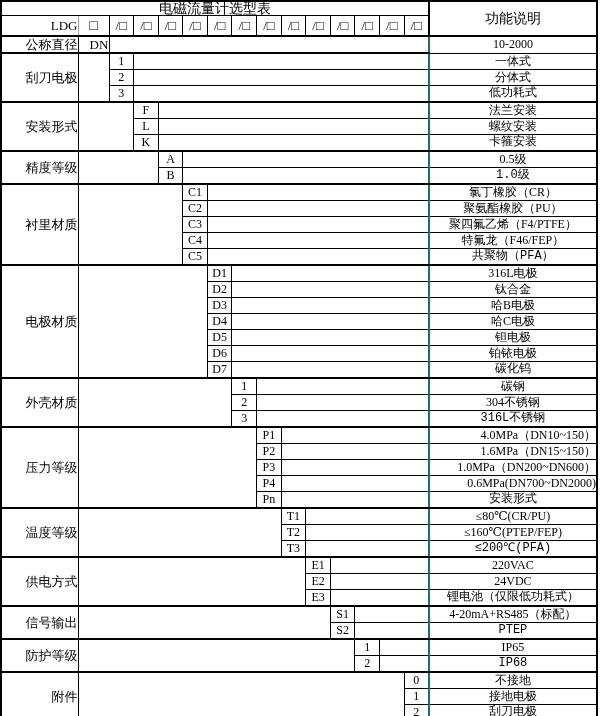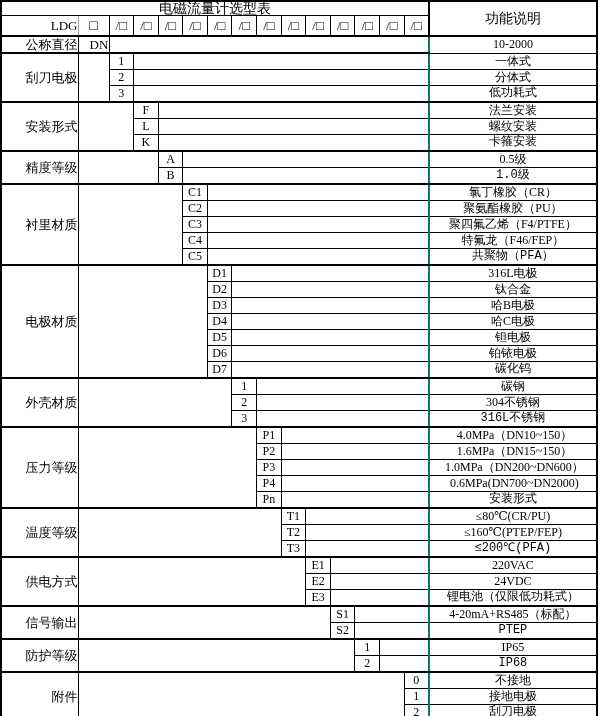--- a/index.html
+++ b/index.html
@@ -16,21 +16,21 @@
   .slot{border:1px solid #000;border-bottom:2px solid #000;font-size:13px;}
   .slot.first{font-size:14px;}
   
   .dn{text-align:left;padding-left:11px;border-right:1px solid #000;border-bottom:2px solid #000;font-size:13px;}
   
   .cat{border-right:1px solid #000;border-bottom:2px solid #000;font-size:13px;text-align:right;}
   .lead{border-bottom:2px solid #000;}
   .code{border:1px solid #000;font-size:12px;}
   .fill{border-bottom:1px solid #000;}
   .desc{border-left:2px solid #0f766e;border-bottom:1px solid #000;font-size:12px;}
-  .desc.left{text-align:center;padding-left:3px;}
+  .desc.left{text-align:right;padding-left:3px;}
   tr.last .code{border-bottom:2px solid #000;}
   tr.last .fill{border-bottom:2px solid #000;}
   tr.last .desc{border-bottom:2px solid #000;font-family:Liberation Mono, monospace;}
 </style>
 </head>
 <body>
 
 <table>
   <colgroup>
     <col style="width:77px">

